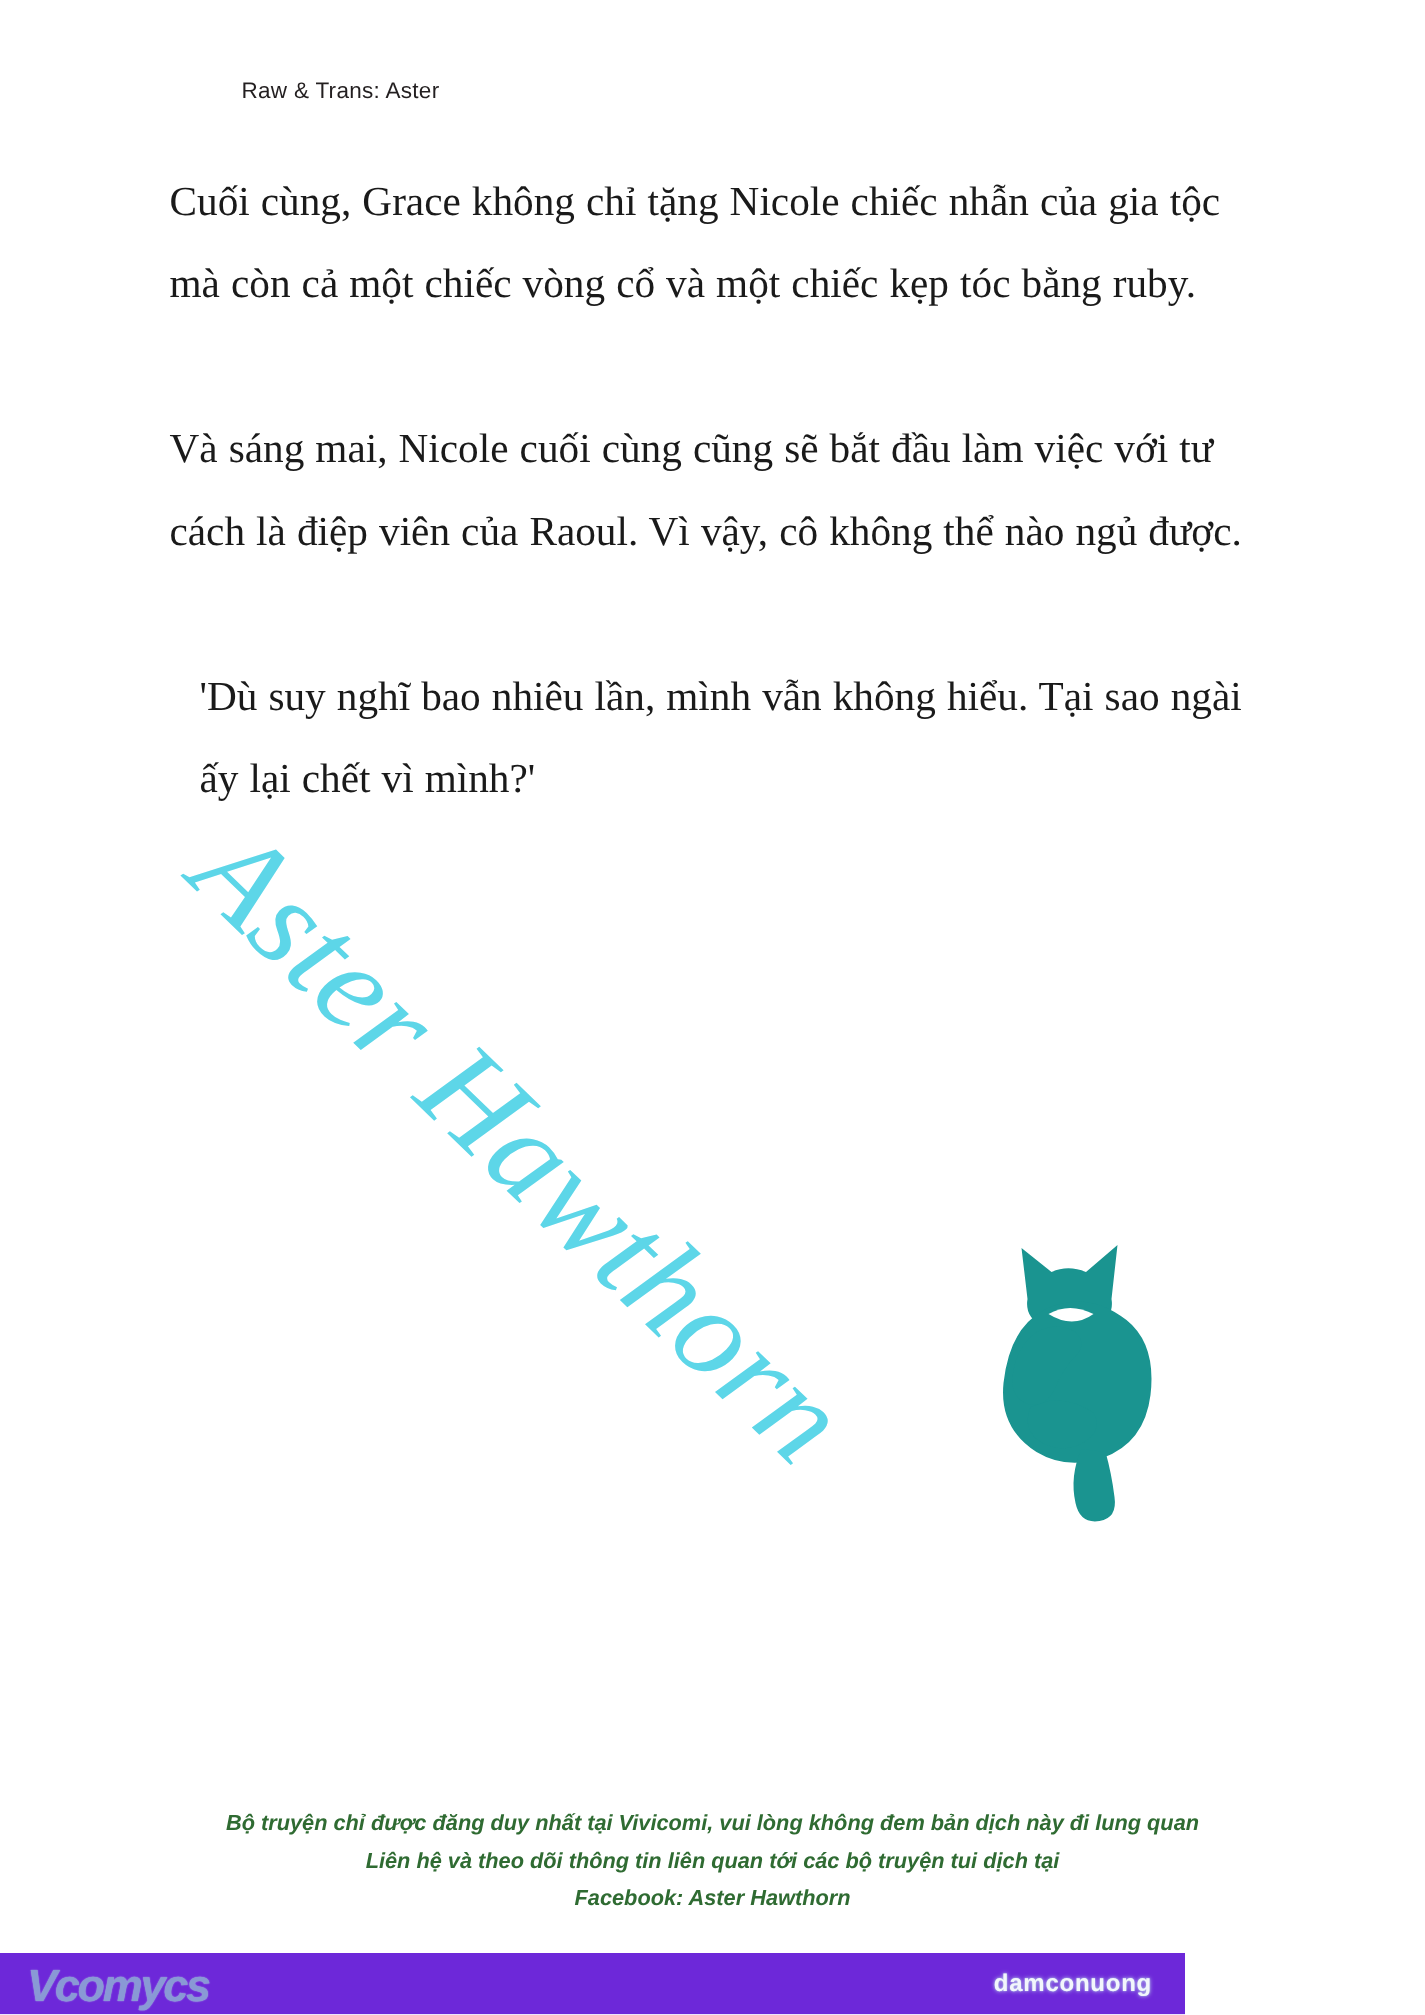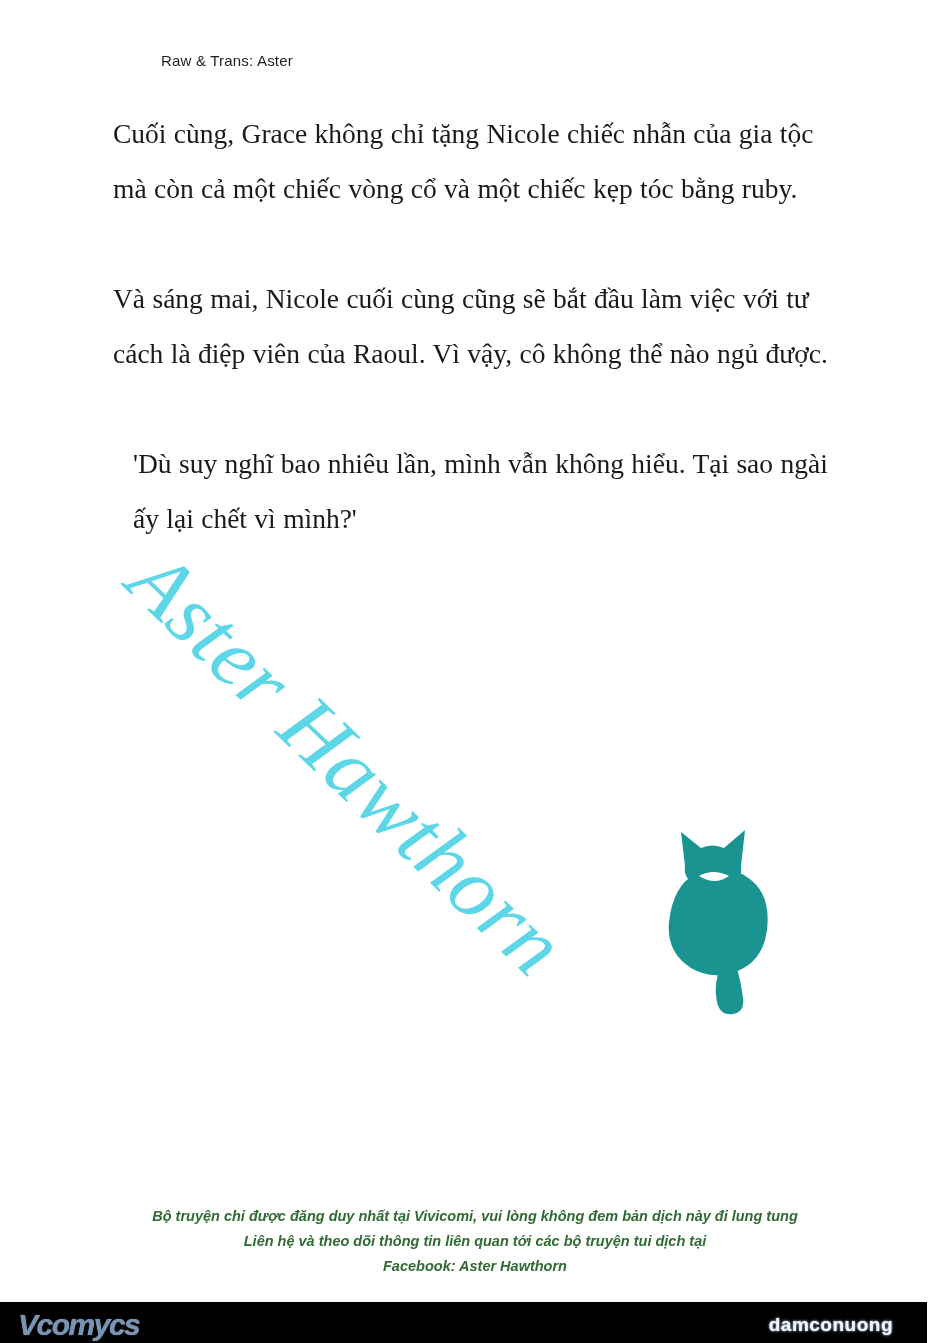--- a/index.html
+++ b/index.html
@@ -102,44 +102,44 @@
     color: #2f6b32;
     line-height: 25px;
     white-space: nowrap;
   }
 
   
   #bottom-bar {
     position: absolute;
     left: 0;
     top: 1302px;
-    width: 927px;
+    width: 790px;
     height: 41px;
-    background: #000000;
+    background: #6d28d9;
     z-index: 5;
   }
   #vcomycs-logo {
     position: absolute;
     left: 18px;
     top: 6px;
     font-family: "Liberation Sans", "DejaVu Sans", sans-serif;
     font-size: 30px;
     font-weight: bold;
     font-style: italic;
     color: #8fadd4;
     letter-spacing: -1.5px;
     opacity: 0.85;
     text-shadow: 0 0 1px #b9cde6;
   }
   #damconuong {
     position: absolute;
-    right: 34px;
+    right: 22px;
     top: 12px;
     font-family: "Liberation Sans", "DejaVu Sans", sans-serif;
-    font-size: 19px;
+    font-size: 16px;
     font-weight: bold;
     color: #f2f6fc;
     letter-spacing: 0.5px;
     text-shadow: 0 0 3px #c3d6ef, 0 0 1px #9db8dd;
   }
 </style>
 </head>
 <body>
 
 <div id="page">
@@ -190,21 +190,21 @@
                  Q65 190 78 188
                  Q90 186 88 172
                  Q86 156 82 142 Z"></path>
       </g>
 
       <path d="M44 50 Q58 42 74 50 Q60 60 44 50 Z" fill="#ffffff"></path>
     </svg>
   </div>
 
   <div id="footer">
-    <div class="footer-line">Bộ truyện chỉ được đăng duy nhất tại Vivicomi, vui lòng không đem bản dịch này đi lung tung</div>
+    <div class="footer-line">Bộ truyện chỉ được đăng duy nhất tại Vivicomi, vui lòng không đem bản dịch này đi lung quan</div>
     <div class="footer-line">Liên hệ và theo dõi thông tin liên quan tới các bộ truyện tui dịch tại</div>
     <div class="footer-line">Facebook: Aster Hawthorn</div>
   </div>
 
   <div id="bottom-bar">
     <div id="vcomycs-logo">Vcomycs</div>
     <div id="damconuong">damconuong</div>
   </div>
 
 </div>

